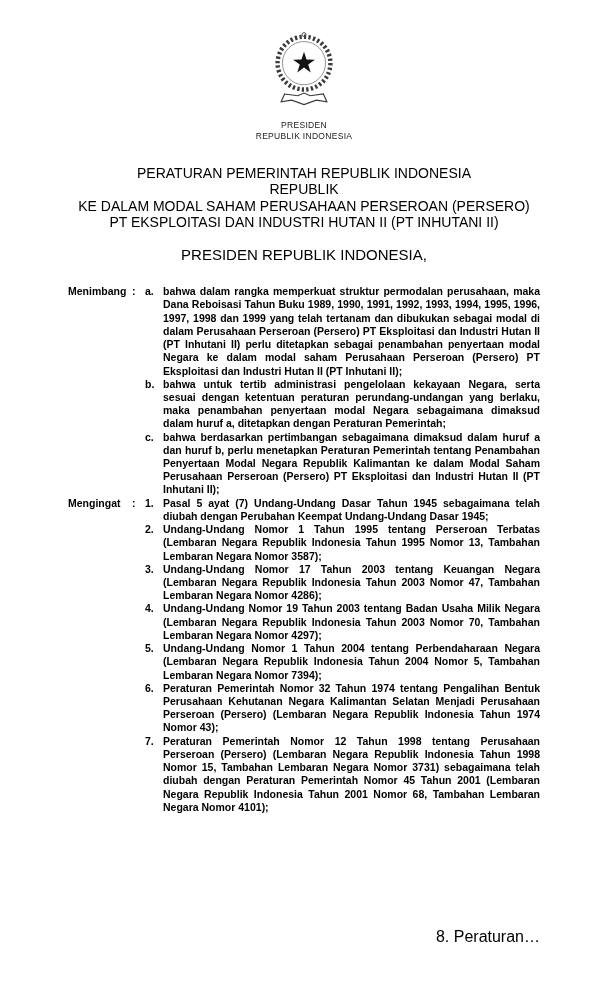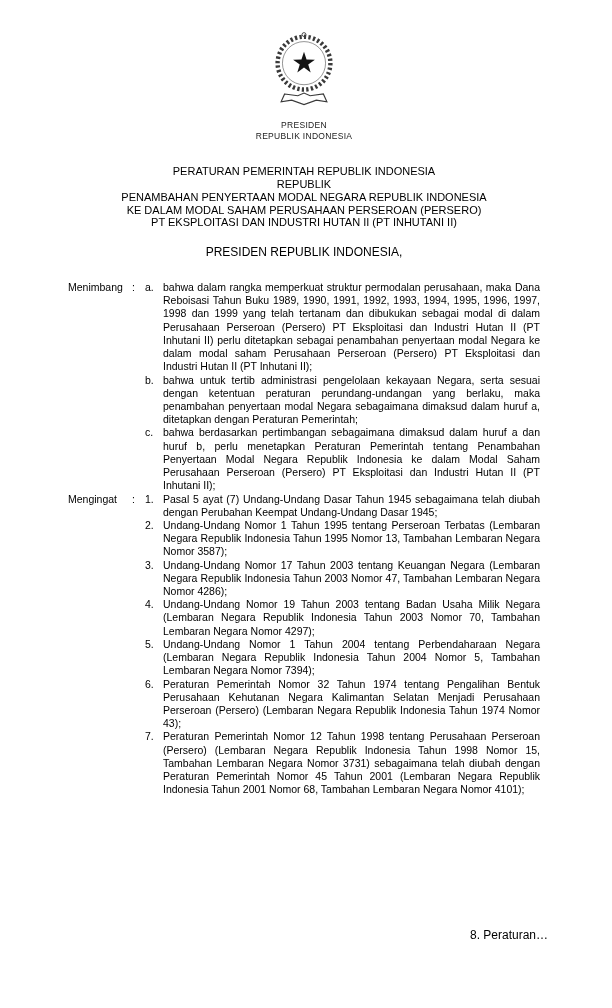--- a/index.html
+++ b/index.html
@@ -22,48 +22,49 @@
   .letterhead {
     text-align: center;
     font-size: 8.5px;
     line-height: 1.25;
     letter-spacing: 0.3px;
     color: #1a1a1a;
     margin-bottom: 24px;
   }
   .title-block {
     text-align: center;
-    font-size: 11px;
+    font-size: 14px;
     line-height: 1.16;
     font-weight: 400;
     color: #000;
   }
   .preamble {
     text-align: center;
-    font-size: 12px;
+    font-size: 15px;
     margin-top: 16px;
     margin-bottom: 22px;
   }
   .section {
     display: flex;
     font-size: 10.5px;
     line-height: 1.26;
+    font-weight: bold;
   }
   .section + .section { }
   .label-col { width: 64px; flex-shrink: 0; }
   .colon-col { width: 13px; flex-shrink: 0; }
   .items-col { flex: 1; min-width: 0; }
   .item { display: flex; }
   .marker-col { width: 18px; flex-shrink: 0; }
   .text-col { flex: 1; text-align: justify; }
   .footer-cont {
     position: absolute;
-    right: 64px;
+    right: 72px;
     top: 928px;
-    font-size: 12px;
+    font-size: 16px;
   }
 </style>
 </head>
 <body>
 
 <div class="page">
 
   <div class="emblem-wrap">
     <span>
       <svg width="88" height="84" viewBox="0 0 100 95" xmlns="http://www.w3.org/2000/svg" aria-hidden="true">
@@ -77,42 +78,41 @@
   </div>
 
   <div class="letterhead">
     <div>PRESIDEN</div>
     <div>REPUBLIK INDONESIA</div>
   </div>
 
   <div class="title-block">
     <div>PERATURAN PEMERINTAH REPUBLIK INDONESIA</div>
     <div>REPUBLIK</div>
-    <div>PENAMBAHAN PENYERTAAN MODAL NEGARA REPUBLIK INDONESIA</div>
     <div>KE DALAM MODAL SAHAM PERUSAHAAN PERSEROAN (PERSERO)</div>
     <div>PT EKSPLOITASI DAN INDUSTRI HUTAN II (PT INHUTANI II)</div>
   </div>
 
   <div class="preamble">PRESIDEN REPUBLIK INDONESIA,</div>
 
   <div class="section">
     <div class="label-col">Menimbang</div>
     <div class="colon-col">:</div>
     <div class="items-col">
       <div class="item">
         <div class="marker-col">a.</div>
         <div class="text-col">bahwa dalam rangka memperkuat struktur permodalan perusahaan, maka Dana Reboisasi Tahun Buku 1989, 1990, 1991, 1992, 1993, 1994, 1995, 1996, 1997, 1998 dan 1999 yang telah tertanam dan dibukukan sebagai modal di dalam Perusahaan Perseroan (Persero) PT Eksploitasi dan Industri Hutan II (PT Inhutani II) perlu ditetapkan sebagai penambahan penyertaan modal Negara ke dalam modal saham Perusahaan Perseroan (Persero) PT Eksploitasi dan Industri Hutan II (PT Inhutani II);</div>
       </div>
       <div class="item">
         <div class="marker-col">b.</div>
         <div class="text-col">bahwa untuk tertib administrasi pengelolaan kekayaan Negara, serta sesuai dengan ketentuan peraturan perundang-undangan yang berlaku, maka penambahan penyertaan modal Negara sebagaimana dimaksud dalam huruf a, ditetapkan dengan Peraturan Pemerintah;</div>
       </div>
       <div class="item">
         <div class="marker-col">c.</div>
-        <div class="text-col">bahwa berdasarkan pertimbangan sebagaimana dimaksud dalam huruf a dan huruf b, perlu menetapkan Peraturan Pemerintah tentang Penambahan Penyertaan Modal Negara Republik Indonesia ke dalam Modal Saham Perusahaan Perseroan (Persero) PT Eksploitasi dan Industri Hutan II (PT Inhutani II);</div>
+        <div class="text-col">bahwa berdasarkan pertimbangan sebagaimana dimaksud dalam huruf a dan huruf b, perlu menetapkan Peraturan Pemerintah tentang Penambahan Penyertaan Modal Negara Republik Kalimantan ke dalam Modal Saham Perusahaan Perseroan (Persero) PT Eksploitasi dan Industri Hutan II (PT Inhutani II);</div>
       </div>
     </div>
   </div>
 
   <div class="section">
     <div class="label-col">Mengingat</div>
     <div class="colon-col">:</div>
     <div class="items-col">
       <div class="item">
         <div class="marker-col">1.</div>

